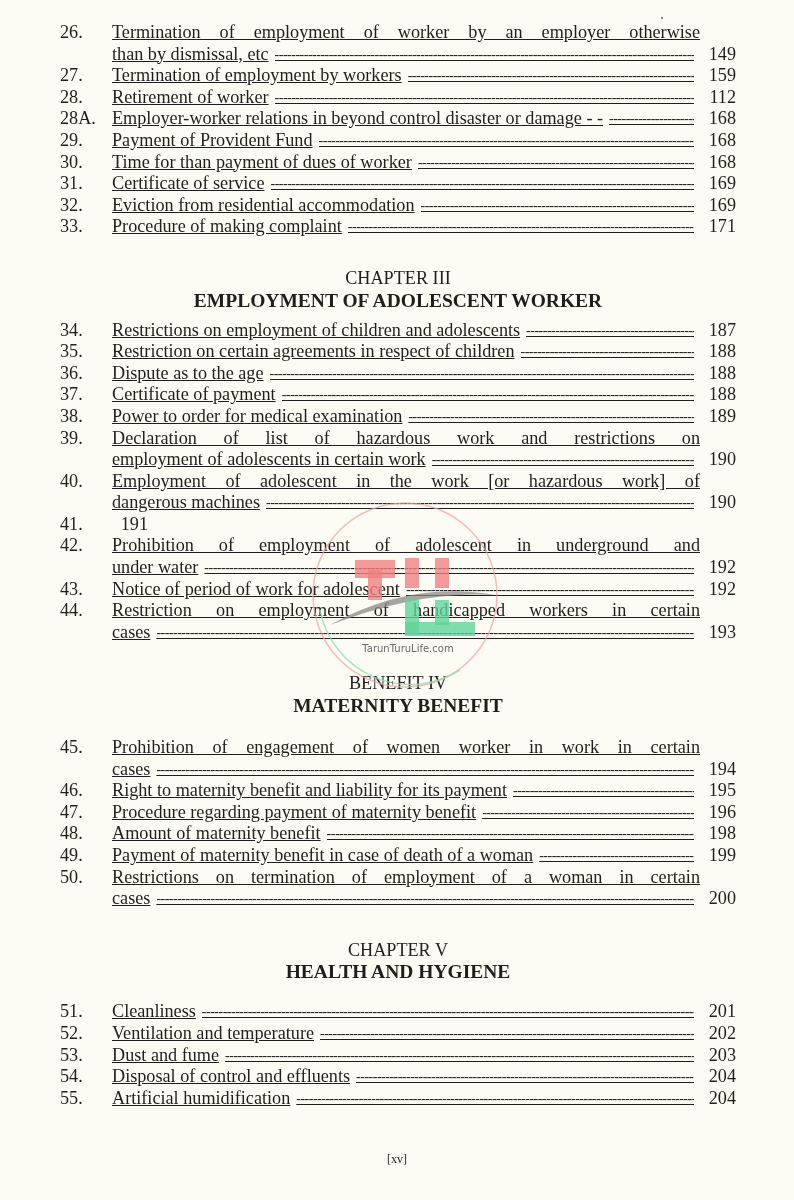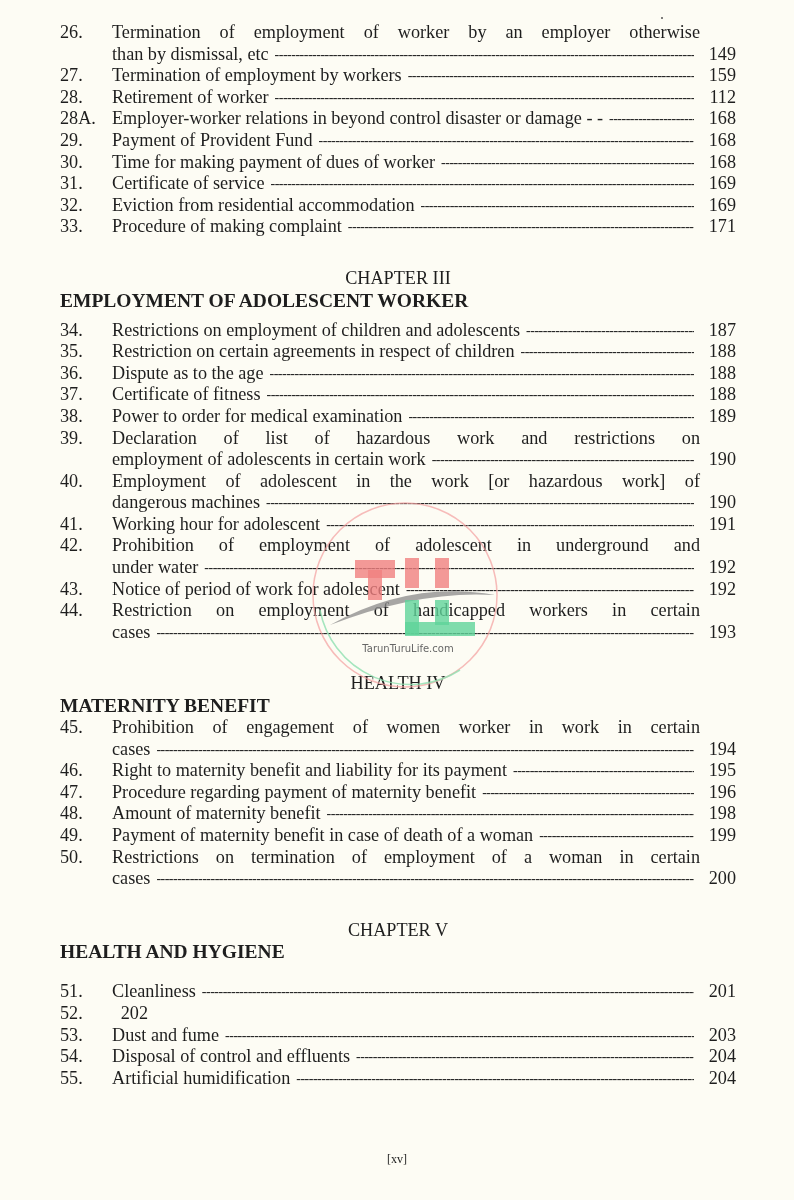--- a/index.html
+++ b/index.html
@@ -11,33 +11,33 @@
     position: relative;
     overflow: hidden;
   }
   .page { position: absolute; left: 0; top: 0; width: 794px; height: 860px; }
   .toc { position: absolute; left: 60px; top: 22px; width: 676px; }
   .row {
     display: flex; align-items: baseline;
     font-size: 18.2px; line-height: 21.6px;
   }
   .num { width: 52px; flex: none; }
-  .body { flex: 1; display: flex; align-items: center; min-width: 0; }
+  .body { flex: 1; display: flex; align-items: center; min-width: 0; text-decoration: underline; }
   .text { white-space: nowrap; }
   .just { text-align: justify; text-align-last: justify; width: 100%; }
   .leader {
     flex: 1; overflow: hidden; white-space: nowrap; margin: 0 6px 0 6px;
     letter-spacing: -0.5px; font-size: 14px;
   }
   .leader::before {
     content: "--------------------------------------------------------------------------------------------------------------------------------------------";
   }
   .page-no { width: 36px; text-align: right; flex: none; }
   .chapter { text-align: center; font-size: 18.2px; line-height: 21.6px; margin-top: 30px; }
-  .chapter-title { text-align: left; font-weight: bold; font-size: 19.5px; line-height: 22px; }
+  .chapter-title { text-align: center; font-weight: bold; font-size: 19.5px; line-height: 22px; }
   .footer {
     position: absolute; left: 0; width: 794px; top: 1152px;
     text-align: center; font-size: 12px;
   }
   .watermark {
     position: absolute; left: 310px; top: 500px; width: 200px; height: 200px;
     pointer-events: none;
   }
   .dot { position: absolute; left: 661px; top: 17px; width: 2px; height: 2px; background: #555; border-radius: 50%; }
 </style>
@@ -103,21 +103,21 @@
               <span class="text">Payment of Provident Fund</span>
               <span class="leader"></span>
             </span>
             <span class="page-no">168</span>
           </div>
         </div>
         <div class="entry">
           <div class="row">
             <span class="num">30.</span>
             <span class="body">
-              <span class="text">Time for making payment of dues of worker</span>
+              <span class="text">Time for than payment of dues of worker</span>
               <span class="leader"></span>
             </span>
             <span class="page-no">168</span>
           </div>
         </div>
         <div class="entry">
           <div class="row">
             <span class="num">31.</span>
             <span class="body">
               <span class="text">Certificate of service</span>
@@ -177,21 +177,21 @@
               <span class="text">Dispute as to the age</span>
               <span class="leader"></span>
             </span>
             <span class="page-no">188</span>
           </div>
         </div>
         <div class="entry">
           <div class="row">
             <span class="num">37.</span>
             <span class="body">
-              <span class="text">Certificate of fitness</span>
+              <span class="text">Certificate of payment</span>
               <span class="leader"></span>
             </span>
             <span class="page-no">188</span>
           </div>
         </div>
         <div class="entry">
           <div class="row">
             <span class="num">38.</span>
             <span class="body">
               <span class="text">Power to order for medical examination</span>
@@ -230,24 +230,20 @@
             <span class="body">
               <span class="text">dangerous machines</span>
               <span class="leader"></span>
             </span>
             <span class="page-no">190</span>
           </div>
         </div>
         <div class="entry">
           <div class="row">
             <span class="num">41.</span>
-            <span class="body">
-              <span class="text">Working hour for adolescent</span>
-              <span class="leader"></span>
-            </span>
             <span class="page-no">191</span>
           </div>
         </div>
         <div class="entry">
           <div class="row">
             <span class="num">42.</span>
             <span class="body">
               <span class="text just">Prohibition of employment of adolescent in underground and</span>
             </span>
             <span class="page-no"></span>
@@ -283,22 +279,22 @@
             <span class="num"></span>
             <span class="body">
               <span class="text">cases</span>
               <span class="leader"></span>
             </span>
             <span class="page-no">193</span>
           </div>
         </div>
       </div>
       <div class="section" style="margin-top: 26px;">
-        <div class="chapter">HEALTH IV</div>
-        <div class="chapter-title" style="margin-bottom: 0;">MATERNITY BENEFIT</div>
+        <div class="chapter">BENEFIT IV</div>
+        <div class="chapter-title" style="margin-bottom: 20px;">MATERNITY BENEFIT</div>
         <div class="entry">
           <div class="row">
             <span class="num">45.</span>
             <span class="body">
               <span class="text just">Prohibition of engagement of women worker in work in certain</span>
             </span>
             <span class="page-no"></span>
           </div>
           <div class="row">
             <span class="num"></span>
@@ -376,20 +372,24 @@
             <span class="body">
               <span class="text">Cleanliness</span>
               <span class="leader"></span>
             </span>
             <span class="page-no">201</span>
           </div>
         </div>
         <div class="entry">
           <div class="row">
             <span class="num">52.</span>
+            <span class="body">
+              <span class="text">Ventilation and temperature</span>
+              <span class="leader"></span>
+            </span>
             <span class="page-no">202</span>
           </div>
         </div>
         <div class="entry">
           <div class="row">
             <span class="num">53.</span>
             <span class="body">
               <span class="text">Dust and fume</span>
               <span class="leader"></span>
             </span>

